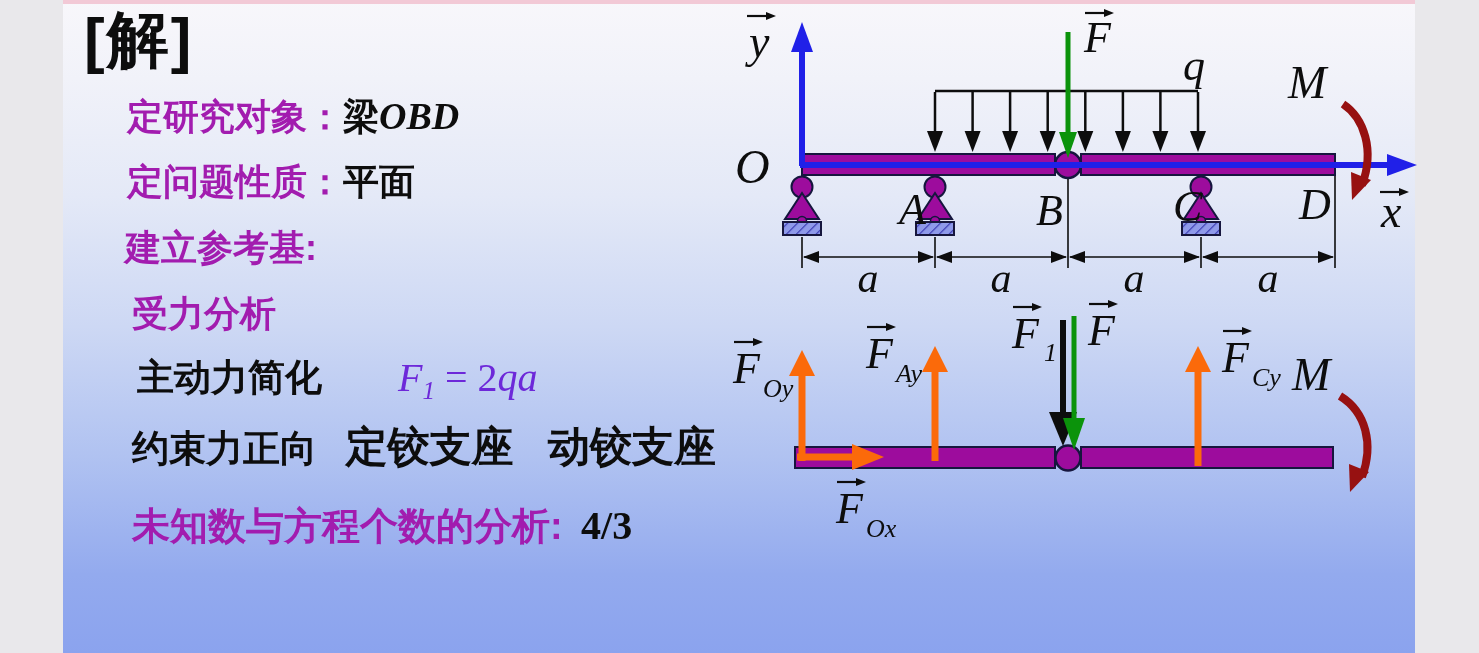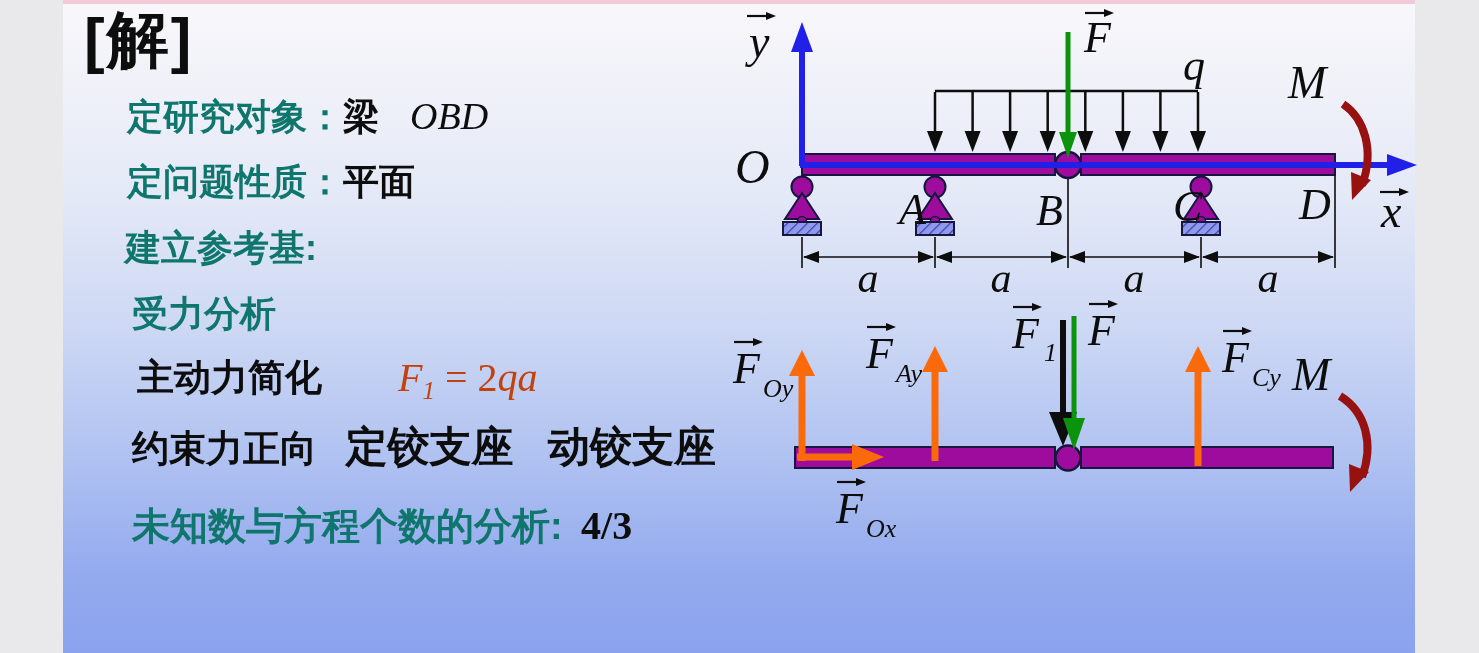--- a/index.html
+++ b/index.html
@@ -9,26 +9,26 @@
     font-family:"Liberation Sans",sans-serif;
   }
   .slide{
     position:absolute;left:63px;top:0;width:1352px;height:653px;
     background:linear-gradient(180deg,#f8f7fb 0%,#f1f2f9 12%,#e4e9f7 30%,
       #cdd8f4 50%,#b0c2f1 70%,#93aaee 88%,#8ba3ee 100%);
   }
   .topline{position:absolute;left:63px;top:0;width:1352px;height:4px;background:#f2c9d6;}
   .txt{position:absolute;white-space:nowrap;line-height:1.1;}
   .hdr{font-size:62px;font-weight:800;color:#0d0d0d;letter-spacing:2px;}
-  .red{color:#0f766e;font-weight:700;}
+  .red{color:#a21caf;font-weight:700;}
   .blk{color:#0d0d0d;font-weight:700;}
   .cn{font-size:36px;}
-  .serifbi{font-family:"Liberation Serif",serif;font-style:italic;font-weight:400;margin-left:31px;}
+  .serifbi{font-family:"Liberation Serif",serif;font-style:italic;font-weight:700;}
   .serifb{font-family:"Liberation Serif",serif;font-weight:700;}
-  .formula{font-family:"Liberation Serif",serif;font-style:italic;font-size:40px;color:#c2410c;}
+  .formula{font-family:"Liberation Serif",serif;font-style:italic;font-size:40px;color:#6d28d9;}
   .formula .sub{font-size:25px;font-style:italic;vertical-align:-8px;}
   .formula .eq{font-style:normal;}
   svg text{font-family:"Liberation Serif",serif;font-style:italic;fill:#0d0d0d;}
   svg .sub{font-size:26px;}
 </style>
 </head>
 <body>
 
 <div class="screen">
   <div class="slide"></div>

